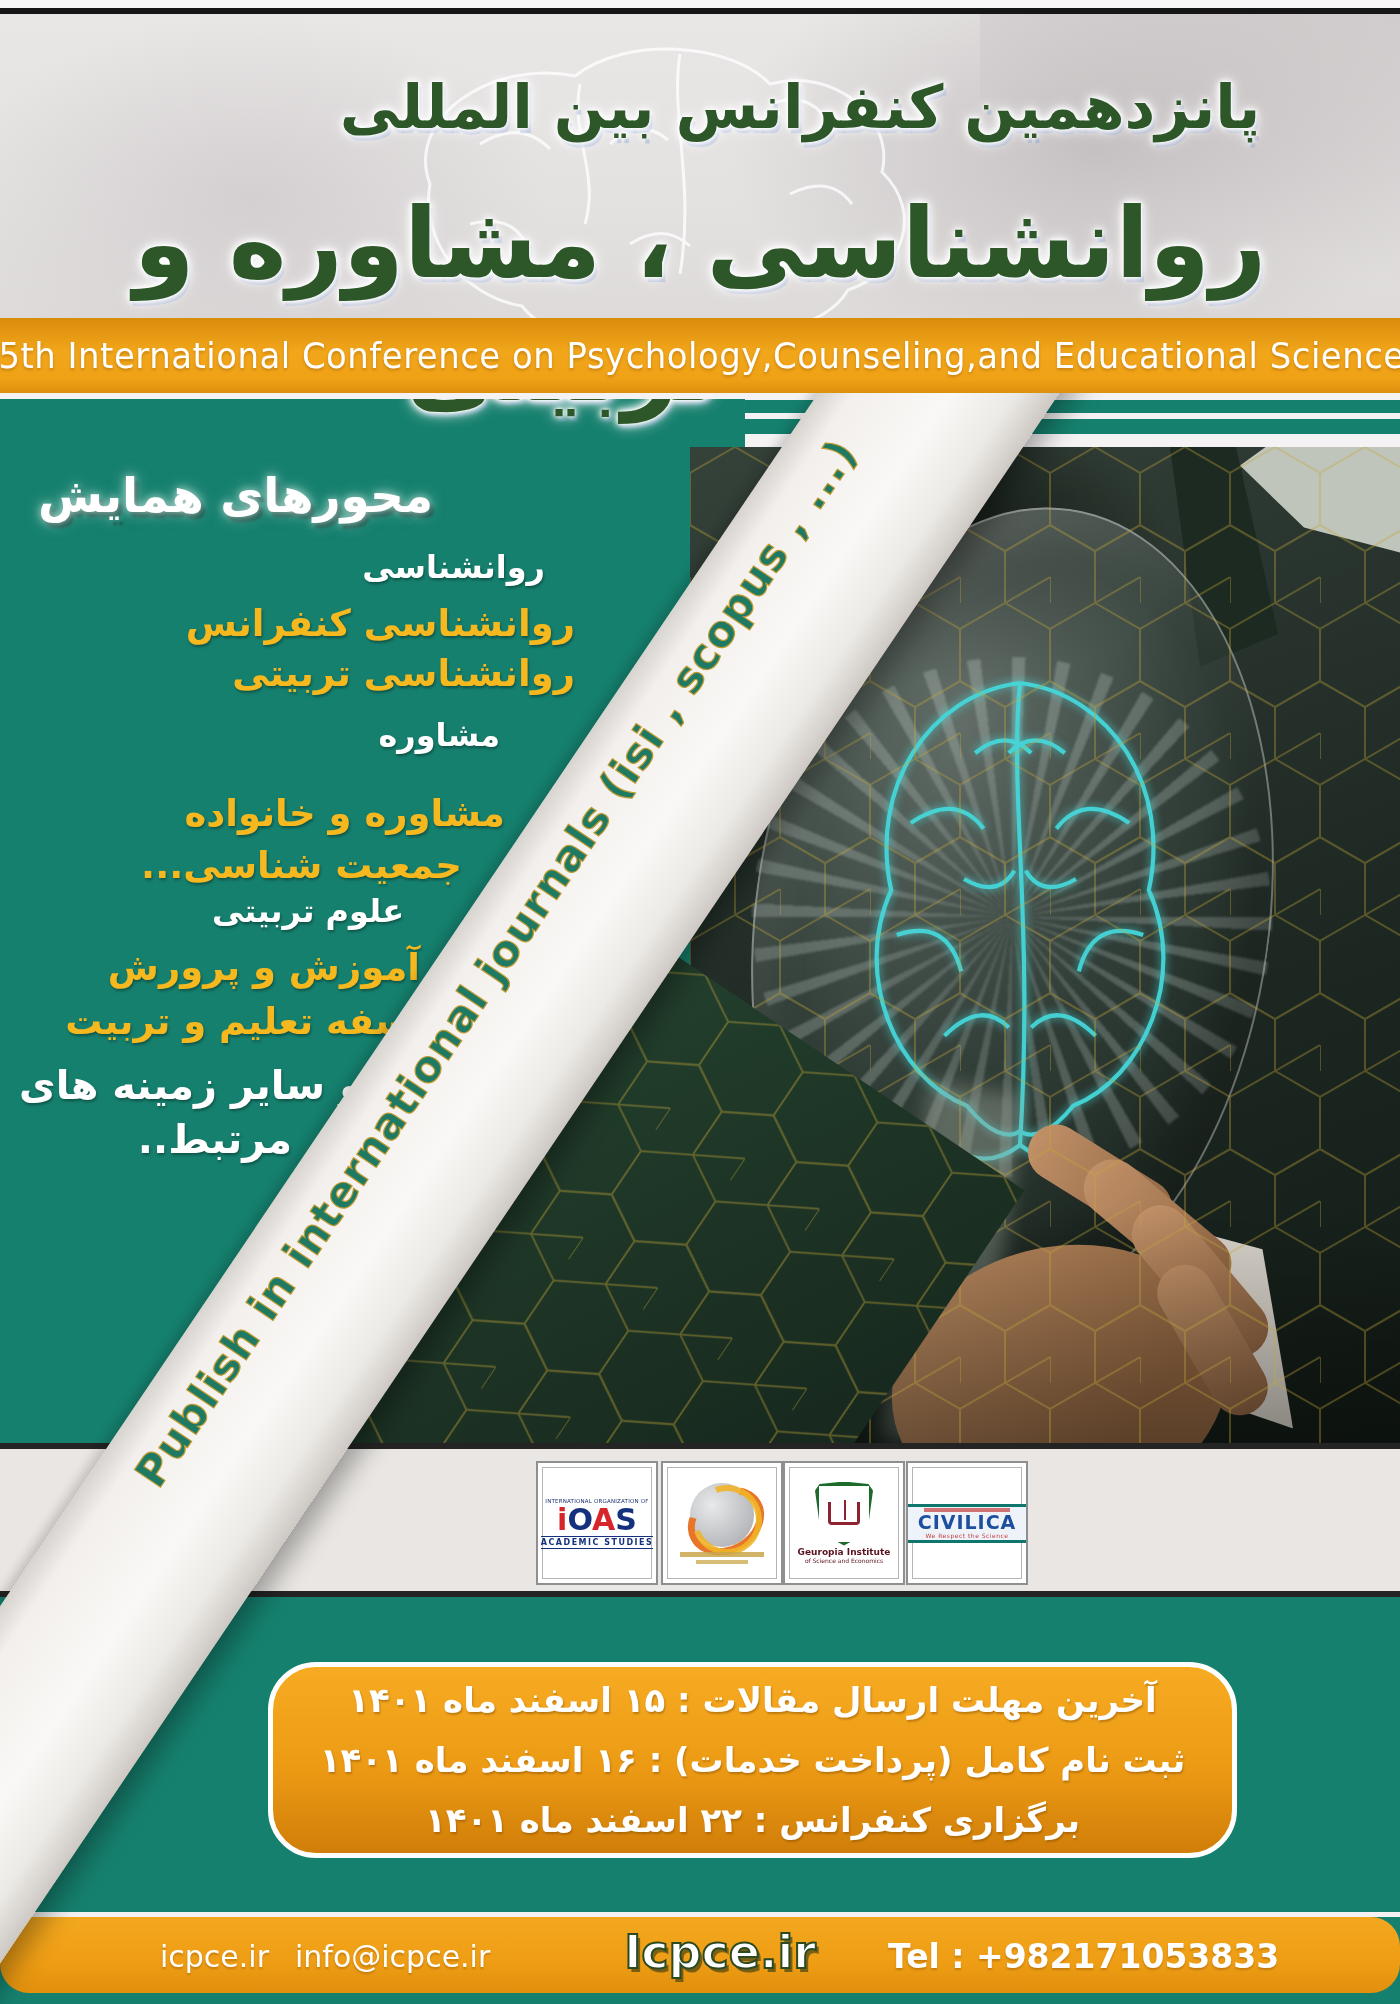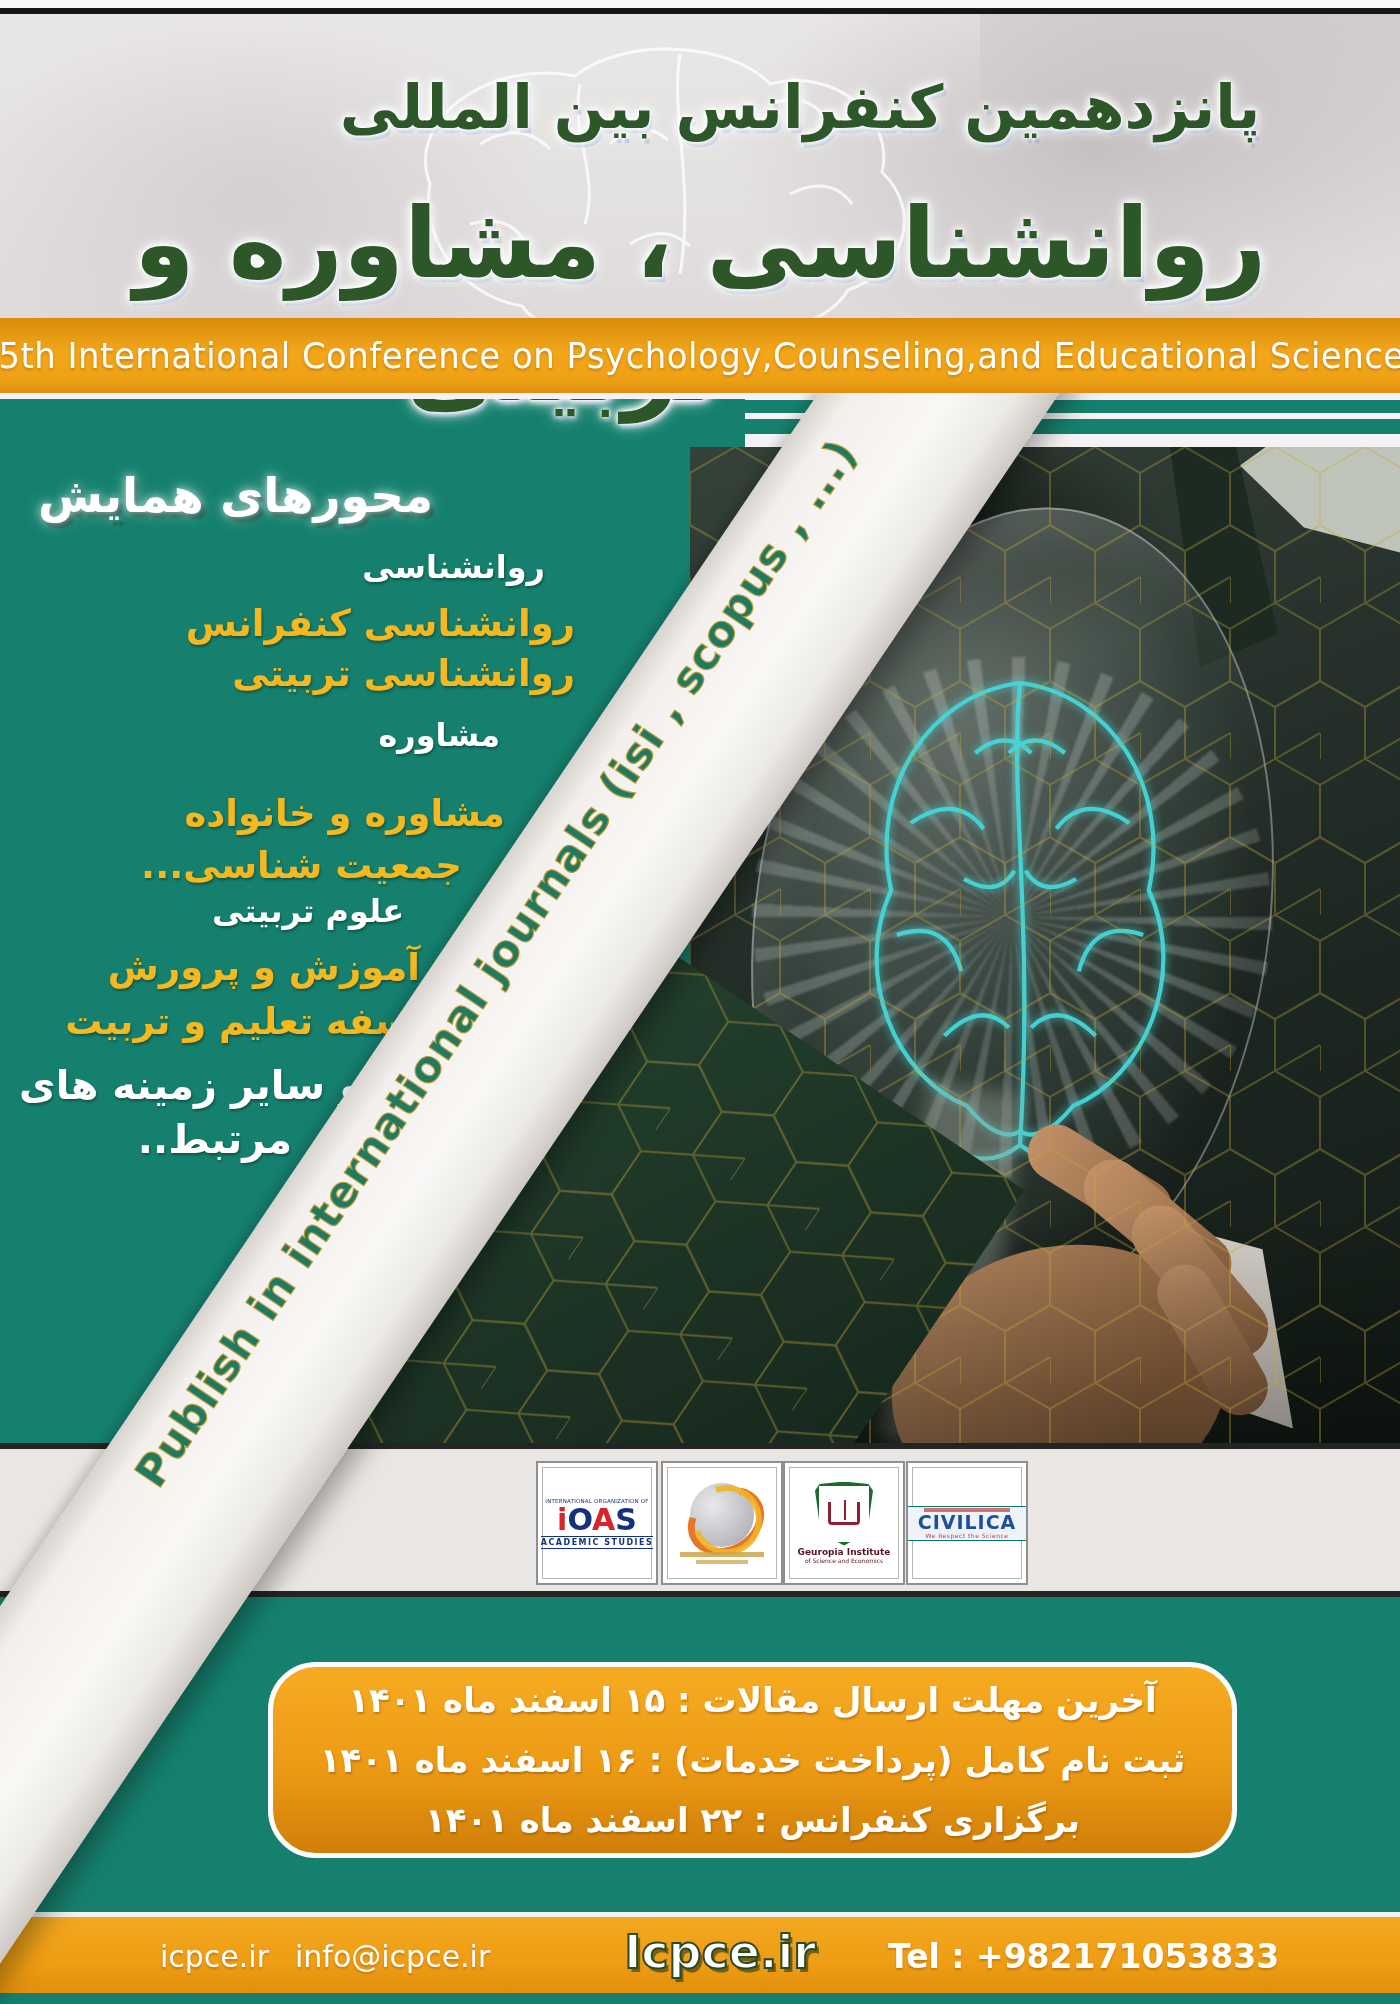--- a/index.html
+++ b/index.html
@@ -101,21 +101,21 @@
   .glogo-cap{width:84px;height:5px;background:#caa64a;margin-top:5px;opacity:.85;}
   .glogo-cap2{width:52px;height:4px;background:#caa64a;margin-top:3px;opacity:.75;}
   .shield{width:58px;height:64px;background:#fff;border:4px solid #1c6b2a;box-sizing:border-box;
      clip-path:polygon(50% 100%,10% 80%,0 14%,8% 4%,50% 0,92% 4%,100% 14%,90% 80%);
      display:flex;align-items:center;justify-content:center;}
   .book{width:26px;height:20px;border:3px solid #8f2230;border-top:none;
      border-radius:0 0 4px 4px;position:relative;}
   .book:before{content:"";position:absolute;left:50%;top:-2px;width:2px;height:20px;background:#8f2230;}
   .geo-name{font-size:9px;font-weight:bold;color:#5a1220;margin-top:2px;line-height:1.1;}
   .geo-sub{font-size:6px;color:#5a1220;}
-  .civ-band{background:#eef3fa;border:1px solid #0f766e;padding:1px 21px;}
+  .civ-band{background:#eef3fa;border:3px solid #0f766e;padding:1px 21px;}
   .civ-top{width:86px;height:4px;background:#c23b3b;opacity:.7;margin:0 auto 1px;}
   .civ-name{font-size:19px;font-weight:bold;color:#1d4f9e;letter-spacing:1px;line-height:1;}
   .civ-tag{font-size:6px;color:#c23b3b;letter-spacing:.5px;}
 
   
   .ribbon-clip{left:0;top:393px;width:1400px;height:1611px;overflow:hidden;z-index:6;}
   .ribbon{left:908px;top:-133px;width:200px;height:2400px;transform-origin:0 0;
      transform:rotate(34deg);
      background:linear-gradient(90deg,#d7d3cf 0%,#f2efec 14%,#faf8f6 55%,#eceae6 82%,#cdc8c3 100%);
      box-shadow:14px 0 24px rgba(0,0,0,.30), -5px 0 12px rgba(0,0,0,.15);}
@@ -136,21 +136,21 @@
   .date-box{left:268px;top:1662px;width:969px;height:196px;box-sizing:border-box;
      border:5px solid #fff;border-radius:48px;z-index:5;
      background:linear-gradient(180deg,#f6ab22 0%,#ec9a14 55%,#d07e09 100%);
      display:flex;flex-direction:column;align-items:center;justify-content:center;}
   .date-line{color:#fff;font-size:34px;font-weight:bold;line-height:60px;white-space:nowrap;
      text-shadow:1px 2px 2px rgba(130,75,0,.45);}
 
   
   .foot-white{left:0;top:1912px;width:1400px;height:5px;background:#f4f2f2;z-index:5;}
   .foot-orange{left:0;top:1917px;width:1400px;height:76px;z-index:5;
-     background:linear-gradient(180deg,#f3a81f 0%,#ee9d14 60%,#e18f0d 100%);}
+     background:linear-gradient(180deg,#f3a81f 0%,#ee9d14 60%,#e18f0d 100%);border-radius:29px;}
   .foot-teal{left:0;top:1993px;width:1400px;height:11px;background:#16806e;z-index:5;}
   .foot-small{top:22px;color:#fff;font-size:30px;text-shadow:0 2px 2px rgba(120,70,0,.35);}
   .foot-site{left:160px;} .foot-email{left:295px;}
   .foot-big{left:600px;top:8px;width:240px;text-align:center;color:#fff;font-size:46px;
      font-weight:bold;-webkit-text-stroke:2px #2c4a22;
      text-shadow:3px 4px 0 rgba(25,45,20,.55);}
   .foot-tel{left:888px;top:20px;color:#fff;font-size:33px;font-weight:bold;
      text-shadow:0 2px 2px rgba(120,70,0,.35);}
 </style>
 </head>

